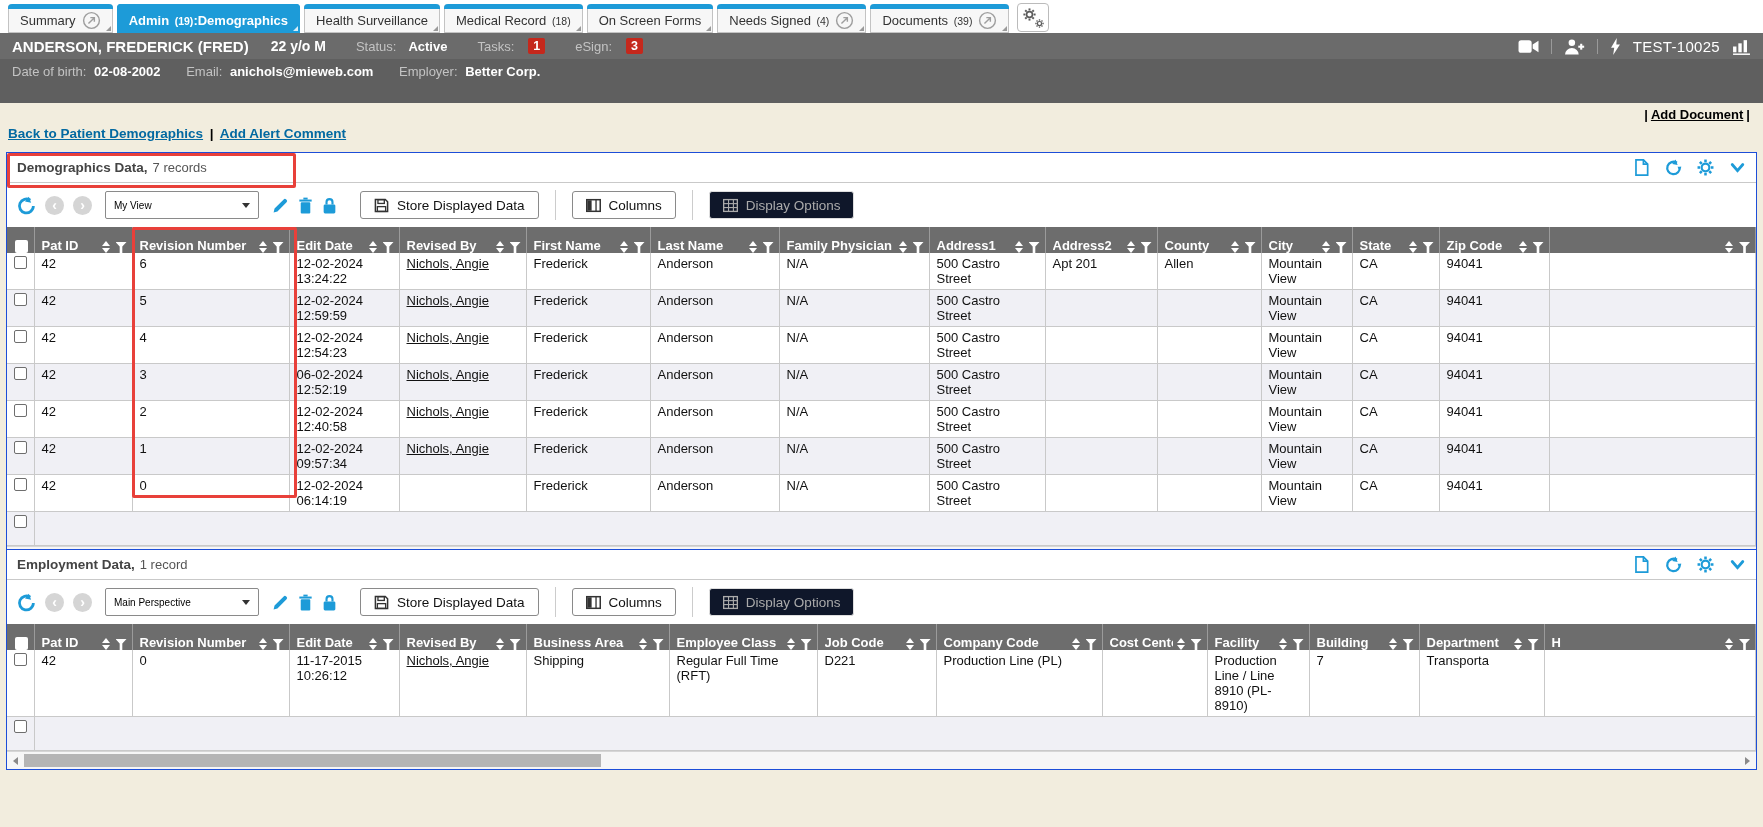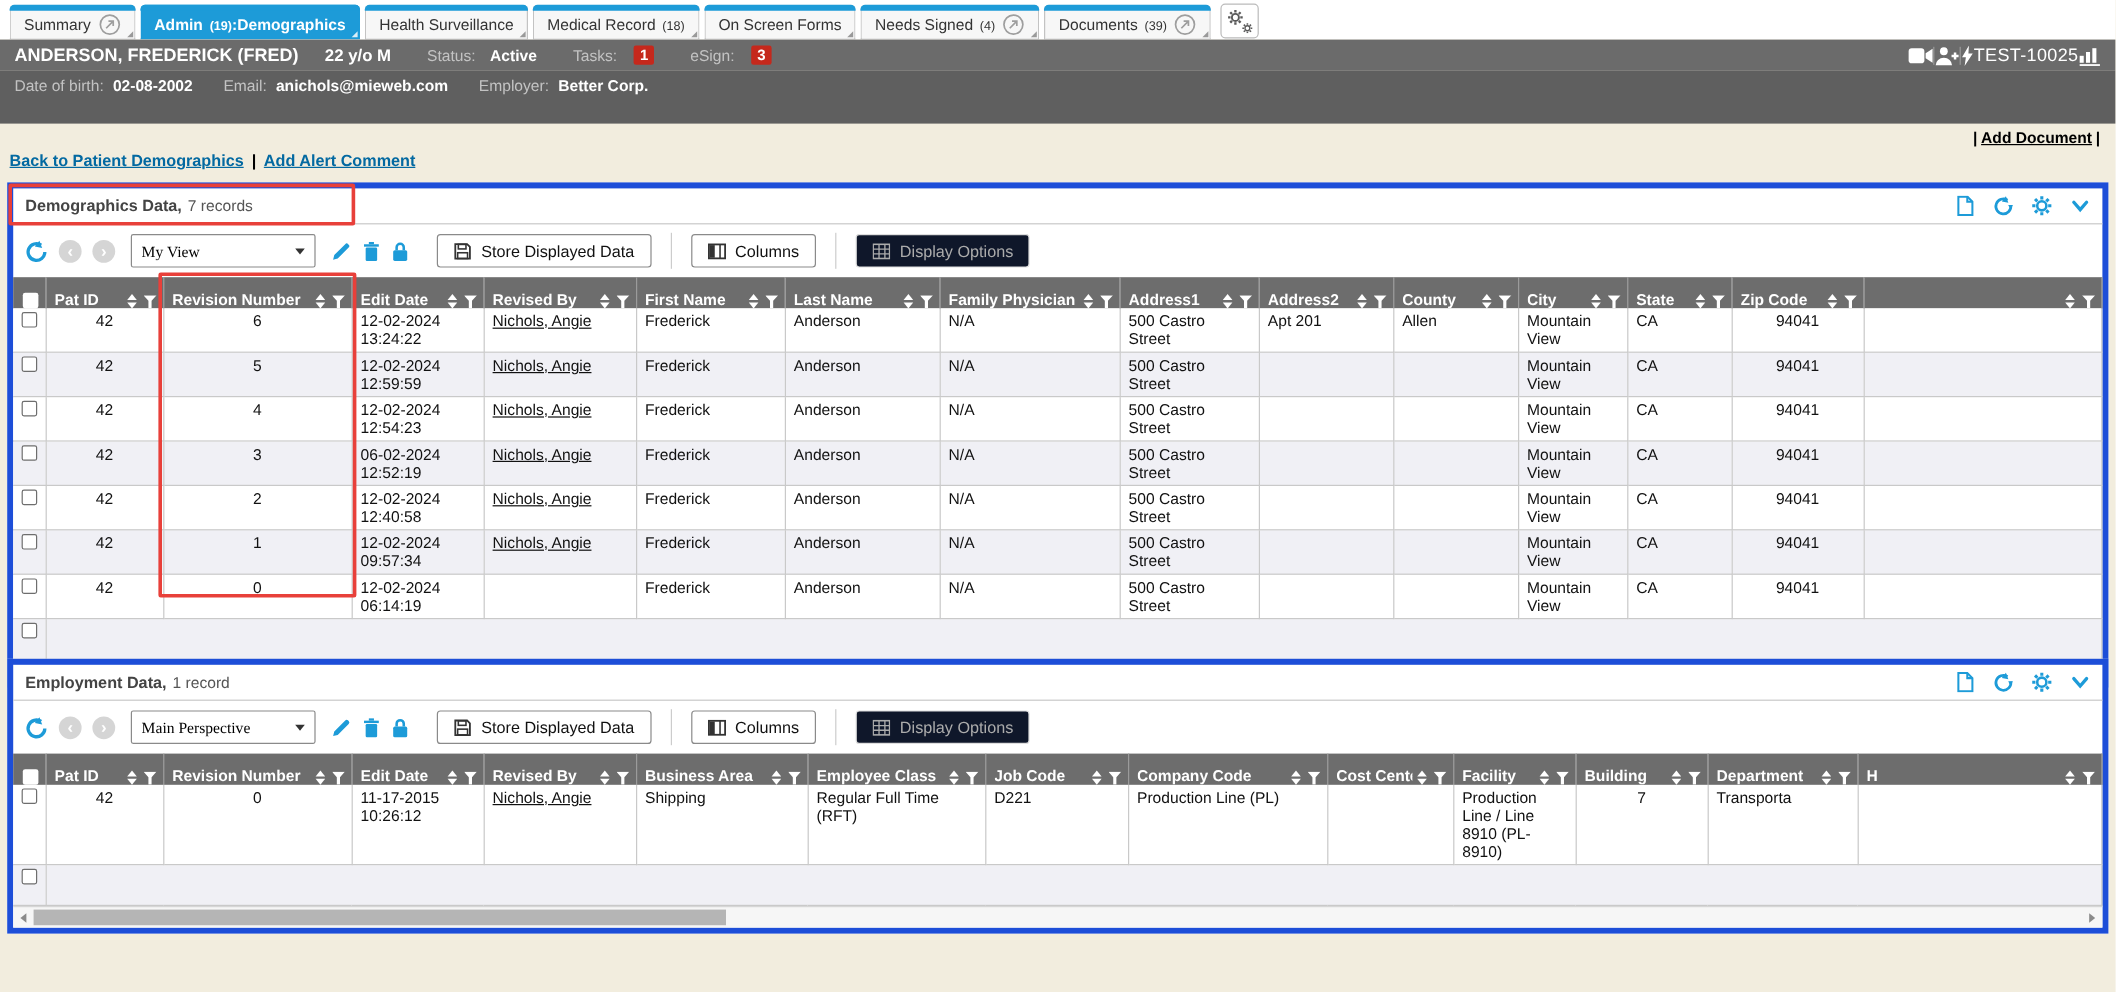--- a/index.html
+++ b/index.html
@@ -26,49 +26,49 @@
   .gearbtn .g2{position:absolute;bottom:3px;right:4px;width:9px;height:9px}
   
   .pbar1{position:absolute;top:33px;left:0;width:100%;height:26px;background:#6b6b6b;color:#fff;
         display:flex;align-items:center;padding:0 12px;box-sizing:border-box;gap:8px}
   .pname{font-weight:bold;font-size:15px}
   .page-sex{font-weight:bold;font-size:14px;margin-left:14px}
   .plabel{color:#c3c3c3;margin-left:22px}
   .pval{font-weight:bold;color:#fff;margin-left:4px}
   .badge{background:#c5281c;color:#fff;font-weight:bold;font-size:12.5px;line-height:16px;
         padding:0 5px;border-radius:2px;margin-left:6px}
-  .pright{margin-left:auto;display:flex;align-items:center;color:#fff}
+  .pright{margin-left:auto;display:flex;align-items:center;gap:12px;color:#fff}
   .psep{width:1px;height:15px;background:#9a9a9a}
   .sysid{font-size:15px;letter-spacing:.3px}
   .pbar2{position:absolute;top:59px;left:0;width:100%;height:44px;background:#5f5f5f;color:#fff;
         padding:3px 12px;box-sizing:border-box;line-height:19px}
   .med{color:#e0c23c}
   
   .adddoc{position:absolute;top:107px;right:10px;font-weight:bold}
   .adddoc a{color:#000;text-decoration:underline;cursor:pointer}
   .pipe{color:#000;font-weight:bold;padding:0 3px}
   .backlinks{position:absolute;top:126px;left:8px;font-weight:bold;font-size:13.5px}
   .backlinks a{color:#0369a1;text-decoration:underline;cursor:pointer}
   
-  .panel{position:absolute;left:6px;width:1751px;background:#fff;border:5px solid #1d4ed8;box-sizing:border-box}
+  .panel{position:absolute;left:6px;width:1751px;background:#fff;border:1px solid #1d4ed8;box-sizing:border-box}
   #panel-demo{top:152px}
   #panel-emp{top:549px}
   .ptitle{height:30px;display:flex;align-items:center;padding:0 10px;border-bottom:1px solid #c9c9c9;box-sizing:border-box}
   .ptitle .t1{font-weight:bold;color:#444;font-size:13.5px}
   .ptitle .t2{color:#555;margin-left:5px}
   .title-icons{margin-left:auto;display:flex;align-items:center;gap:15px;color:#1d9bd8}
   .title-icons svg{width:17px;height:17px;cursor:pointer}
   
   .toolbar{height:44px;display:flex;align-items:center;padding:0 10px;gap:9px;box-sizing:border-box}
   .tbi{color:#1d9bd8;display:inline-flex;cursor:pointer}
   .circ{width:19px;height:19px;border-radius:50%;background:#d5d5d5;color:#fff;font-weight:bold;
         display:inline-flex;align-items:center;justify-content:center;font-size:14px;line-height:1;cursor:default}
   .sel{position:relative;width:152px;height:26px;border:1px solid #8a8a8a;border-radius:2px;background:#fff;margin:0 4px}
   .sel select{appearance:none;-webkit-appearance:none;border:none;outline:none;width:100%;height:100%;
-        padding:0 22px 0 8px;font-size:13px;background:transparent;font-family:Liberation Serif, serif}
+        padding:0 22px 0 8px;font-size:10px;background:transparent;font-family:Liberation Sans, sans-serif}
   .sel::after{content:'';position:absolute;right:8px;top:11px;border-left:4px solid transparent;
         border-right:4px solid transparent;border-top:5px solid #333;pointer-events:none}
   .btn{display:inline-flex;align-items:center;gap:8px;background:#fff;border:1px solid #8a8a8a;border-radius:3px;
        height:28px;padding:0 13px;font-size:13.5px;color:#111;cursor:pointer;font-family:inherit}
   .btn svg{width:15px;height:15px;color:#333}
   .btn.disabled{background:#0f172a;border-color:#dedede;color:#ababab;cursor:default}
   .btn.disabled svg{color:#ababab}
   .vsep{width:1px;height:30px;background:#ccc;margin:0 7px}
   
   table.grid{border-collapse:collapse;table-layout:fixed;width:100%;font-size:13px}
@@ -80,21 +80,21 @@
   .sorti{display:inline-flex;flex-direction:column;gap:2px;margin:0 6px 0 4px;cursor:pointer}
   .s-up{width:0;height:0;border-left:4px solid transparent;border-right:4px solid transparent;border-bottom:5px solid #fff}
   .s-dn{width:0;height:0;border-left:4px solid transparent;border-right:4px solid transparent;border-top:5px solid #fff}
   .filt{width:11px;height:11px;background:#fff;cursor:pointer;
         clip-path:polygon(0 0,100% 0,62% 42%,62% 100%,38% 100%,38% 42%)}
   .hdr-check{display:inline-block;width:13px;height:13px;background:#fff;border-radius:2px;cursor:pointer}
   table.grid td{border-right:1px solid #c9c9c9;border-bottom:1px solid #c9c9c9;background:#fff;
         padding:3px 7px;vertical-align:top;line-height:15px;overflow:hidden;word-wrap:break-word}
   table.grid tbody tr{height:34px}
   table.grid tr.alt td{background:#f0f0f5}
-  td.ar{text-align:center}
+  td.ar{text-align:left}
   td.td-check{text-align:center;padding-top:7px}
   .row-check{display:inline-block;width:13px;height:13px;background:#fff;border:1.5px solid #6e6e6e;
         border-radius:2px;box-sizing:border-box;cursor:pointer}
   .cell-link{text-decoration:underline;cursor:pointer}
   td.empty-rest{border-right:none}
   
   .hscroll{height:17px;display:flex;align-items:stretch;background:#f6f6f6;border-top:1px solid #d6d6d6}
   .sb-btn{width:17px;display:flex;align-items:center;justify-content:center;cursor:pointer}
   .tri-l{width:0;height:0;border-top:4px solid transparent;border-bottom:4px solid transparent;border-right:5px solid #8a8a8a}
   .tri-r{width:0;height:0;border-top:4px solid transparent;border-bottom:4px solid transparent;border-left:5px solid #8a8a8a}

